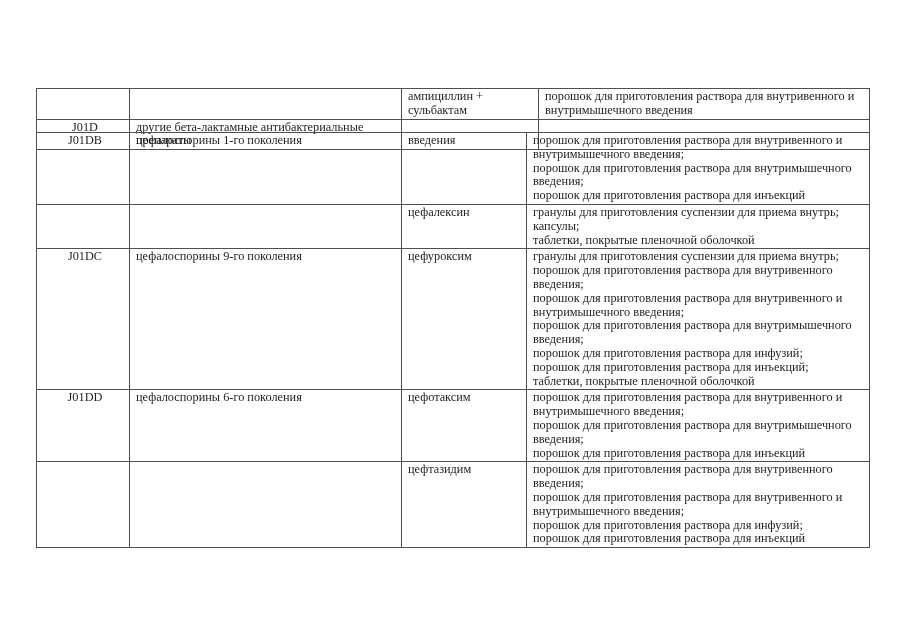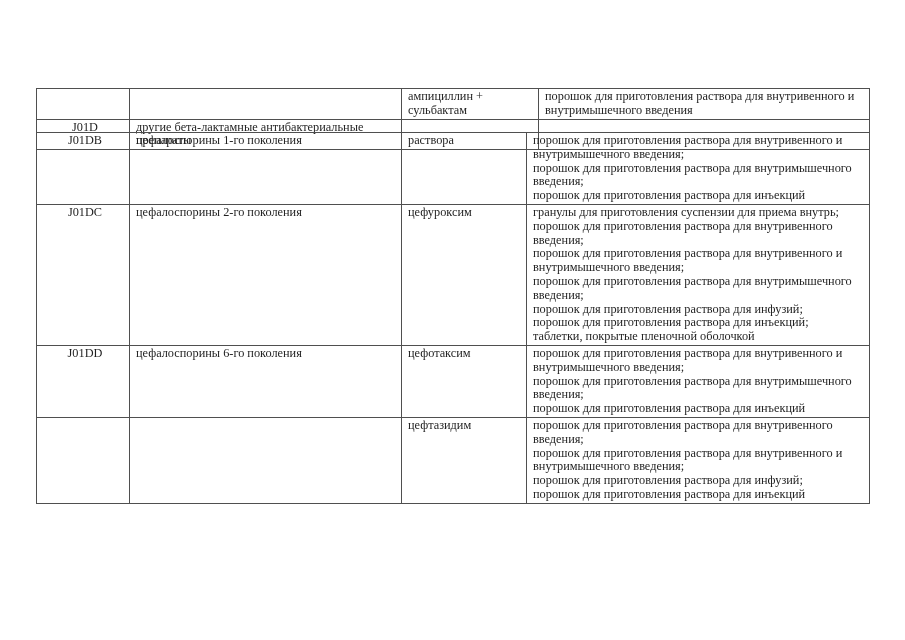--- a/index.html
+++ b/index.html
@@ -79,30 +79,40 @@
     <colgroup>
       <col style="width:93px">
         <col style="width:272px">
         <col style="width:125px">
         <col style="width:343px">
     </colgroup>
     <tbody>
       <tr class="rh-70">
         <td class="c-code">J01DB</td>
         <td class="c-group">цефалоспорины 1-го поколения</td>
-        <td class="c-drug">раствора</td>
+        <td class="c-drug">введения</td>
         <td class="c-forms">
             <div class="form-item">порошок для приготовления раствора для внутривенного и внутримышечного введения;</div>
             <div class="form-item">порошок для приготовления раствора для внутримышечного введения;</div>
             <div class="form-item">порошок для приготовления раствора для инъекций</div>
           </td>
       </tr>
+      <tr class="rh-44">
+        <td class="c-code"></td>
+        <td class="c-group"></td>
+        <td class="c-drug">цефалексин</td>
+        <td class="c-forms">
+            <div class="form-item">гранулы для приготовления суспензии для приема внутрь;</div>
+            <div class="form-item">капсулы;</div>
+            <div class="form-item">таблетки, покрытые пленочной оболочкой</div>
+          </td>
+      </tr>
       <tr class="rh-130">
         <td class="c-code">J01DC</td>
-        <td class="c-group">цефалоспорины 2-го поколения</td>
+        <td class="c-group">цефалоспорины 9-го поколения</td>
         <td class="c-drug">цефуроксим</td>
         <td class="c-forms">
             <div class="form-item">гранулы для приготовления суспензии для приема внутрь;</div>
             <div class="form-item">порошок для приготовления раствора для внутривенного введения;</div>
             <div class="form-item">порошок для приготовления раствора для внутривенного и внутримышечного введения;</div>
             <div class="form-item">порошок для приготовления раствора для внутримышечного введения;</div>
             <div class="form-item">порошок для приготовления раствора для инфузий;</div>
             <div class="form-item">порошок для приготовления раствора для инъекций;</div>
             <div class="form-item">таблетки, покрытые пленочной оболочкой</div>
           </td>

